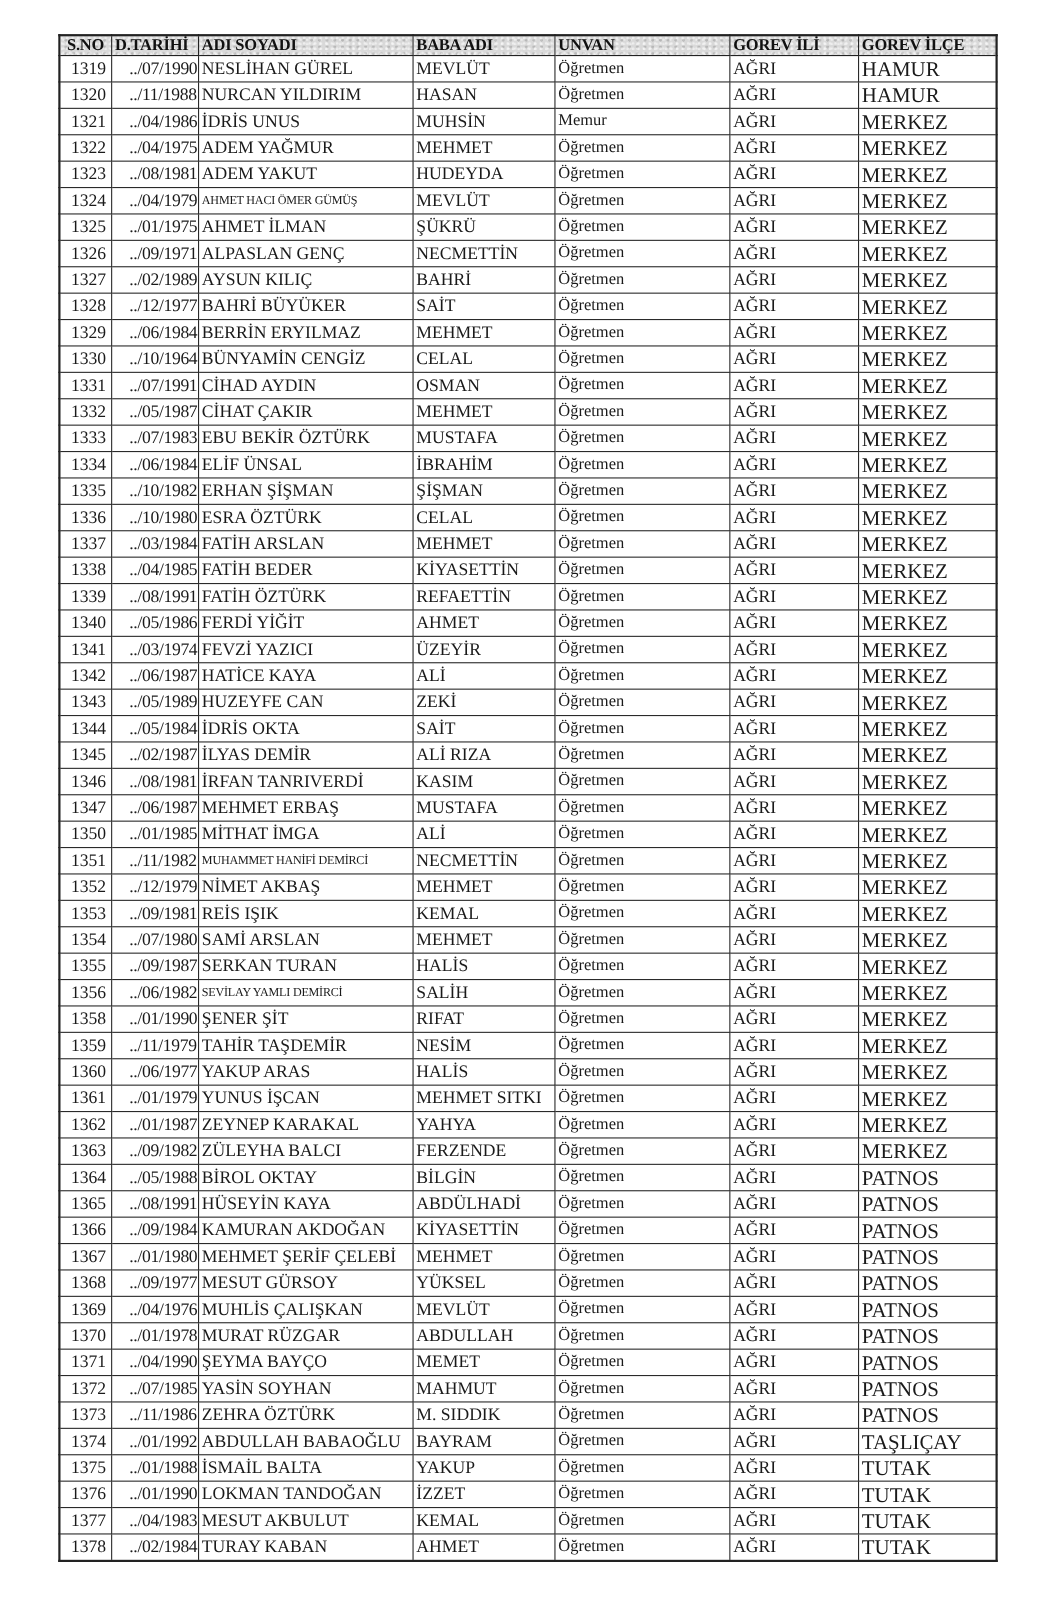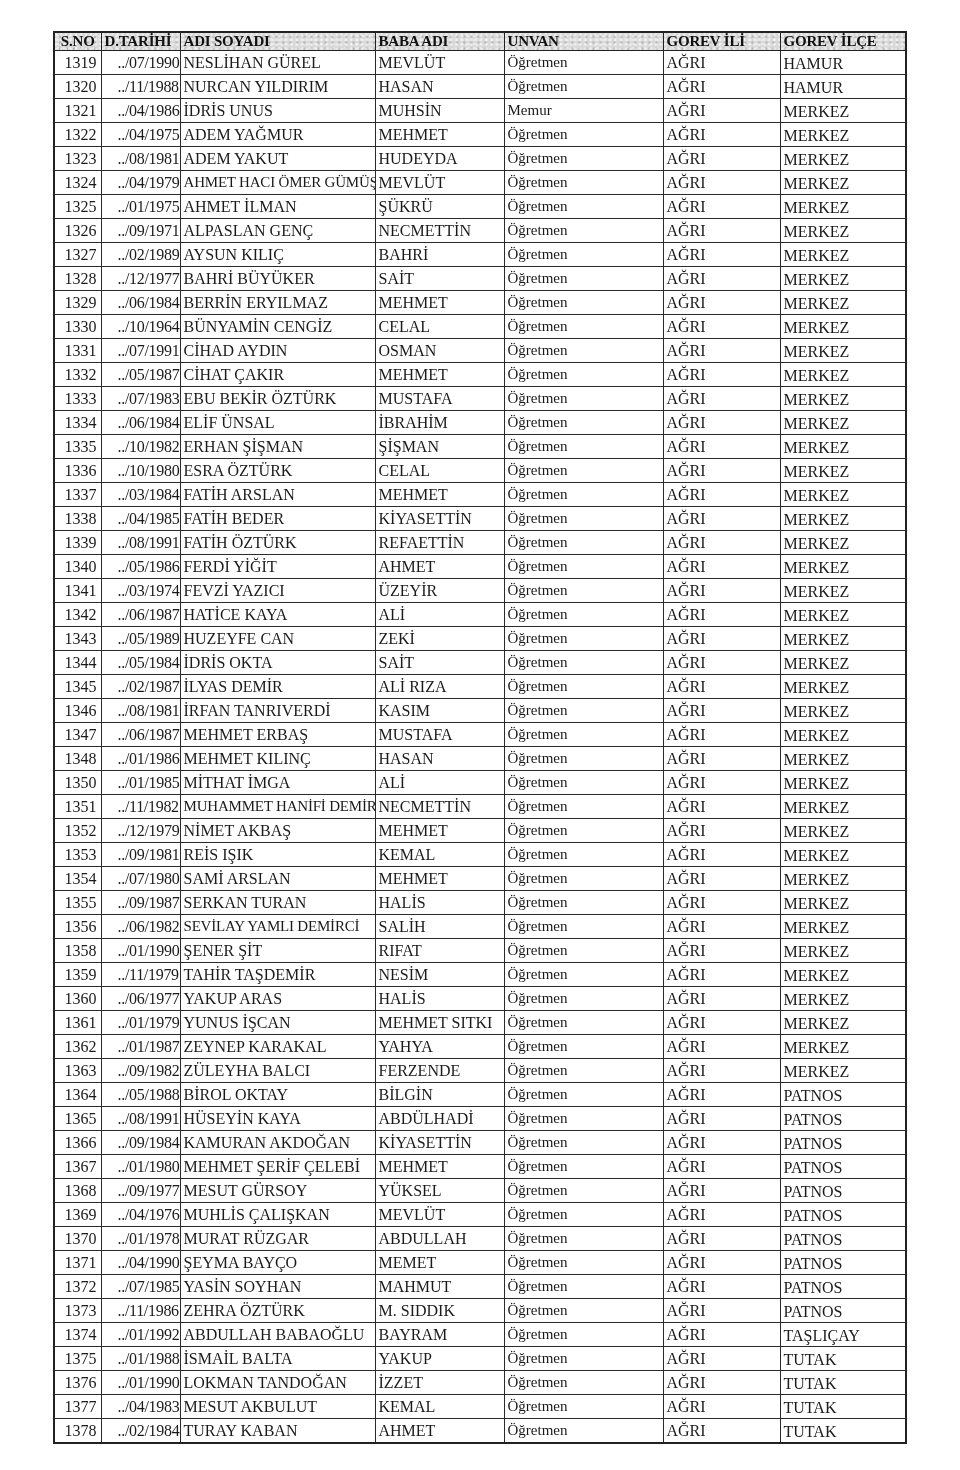--- a/index.html
+++ b/index.html
@@ -56,23 +56,23 @@
       padding: 0 3px;
       font-size: 16px;
       white-space: nowrap;
       overflow: hidden;
       border: 1.2px solid #2a2a2a;
       vertical-align: middle;
       line-height: 21px;
     }
     #doc-table td.sno { text-align: right; padding-right: 4px; }
     #doc-table td.date { padding-left: 16px; letter-spacing: -0.3px; }
-    #doc-table td.name.small { font-size: 15px; letter-spacing: -0.2px; }
+    #doc-table td.name.small { font-size: 11px; letter-spacing: -0.2px; }
     #doc-table td.title { font-size: 15px; }
-    #doc-table td.district { font-size: 16px; padding-top: 2px; line-height: 19px; }
+    #doc-table td.district { font-size: 19px; padding-top: 2px; line-height: 19px; }
   </style>
 </head>
 <body>
 
 <table id="doc-table">
   <colgroup>
     <col class="c-sno">
       <col class="c-date">
       <col class="c-name">
       <col class="c-father">
@@ -347,29 +347,20 @@
       <tr>
         <td class="sno">1347</td>
         <td class="date">../06/1987</td>
         <td class="name">MEHMET ERBAŞ</td>
         <td class="father">MUSTAFA</td>
         <td class="title">Öğretmen</td>
         <td class="city">AĞRI</td>
         <td class="district">MERKEZ</td>
       </tr>
       <tr>
-        <td class="sno">1348</td>
-        <td class="date">../01/1986</td>
-        <td class="name">MEHMET KILINÇ</td>
-        <td class="father">HASAN</td>
-        <td class="title">Öğretmen</td>
-        <td class="city">AĞRI</td>
-        <td class="district">MERKEZ</td>
-      </tr>
-      <tr>
         <td class="sno">1350</td>
         <td class="date">../01/1985</td>
         <td class="name">MİTHAT İMGA</td>
         <td class="father">ALİ</td>
         <td class="title">Öğretmen</td>
         <td class="city">AĞRI</td>
         <td class="district">MERKEZ</td>
       </tr>
       <tr>
         <td class="sno">1351</td>

